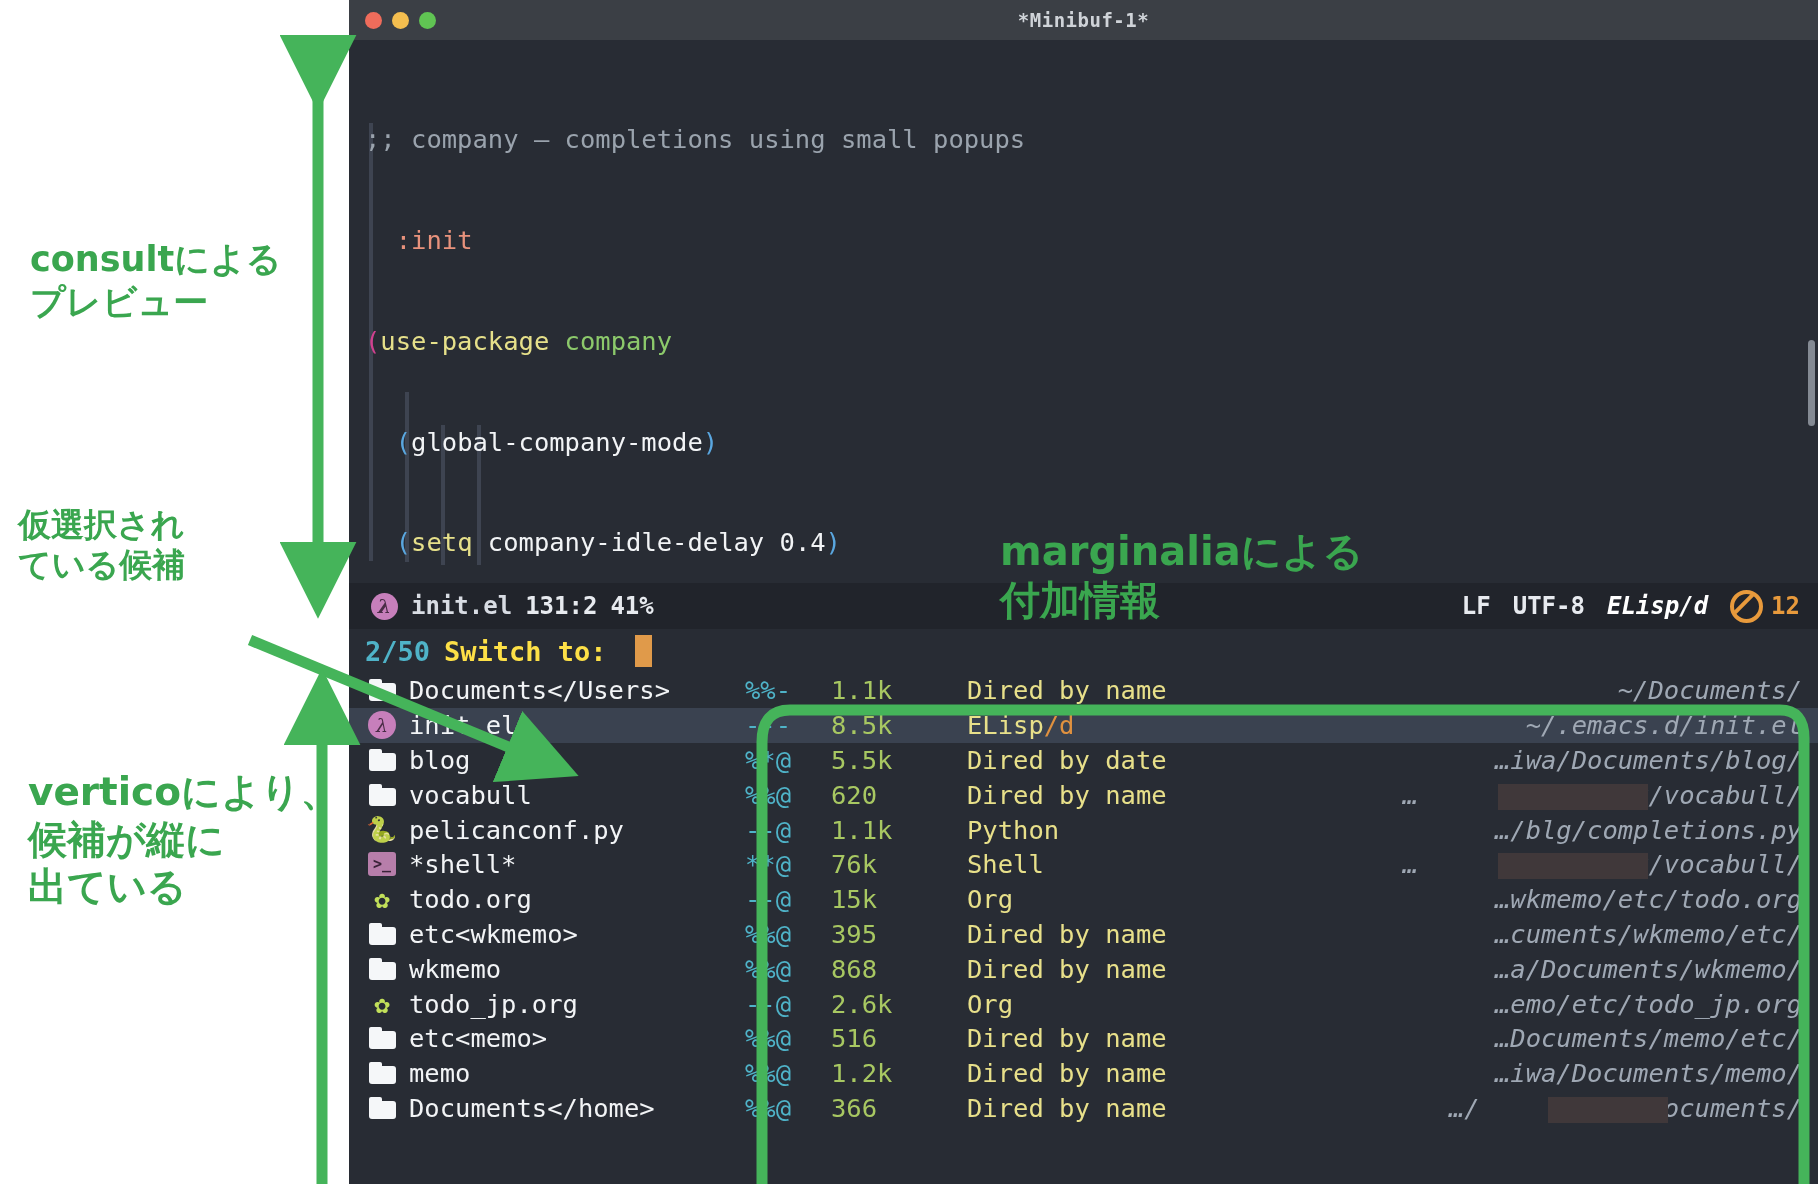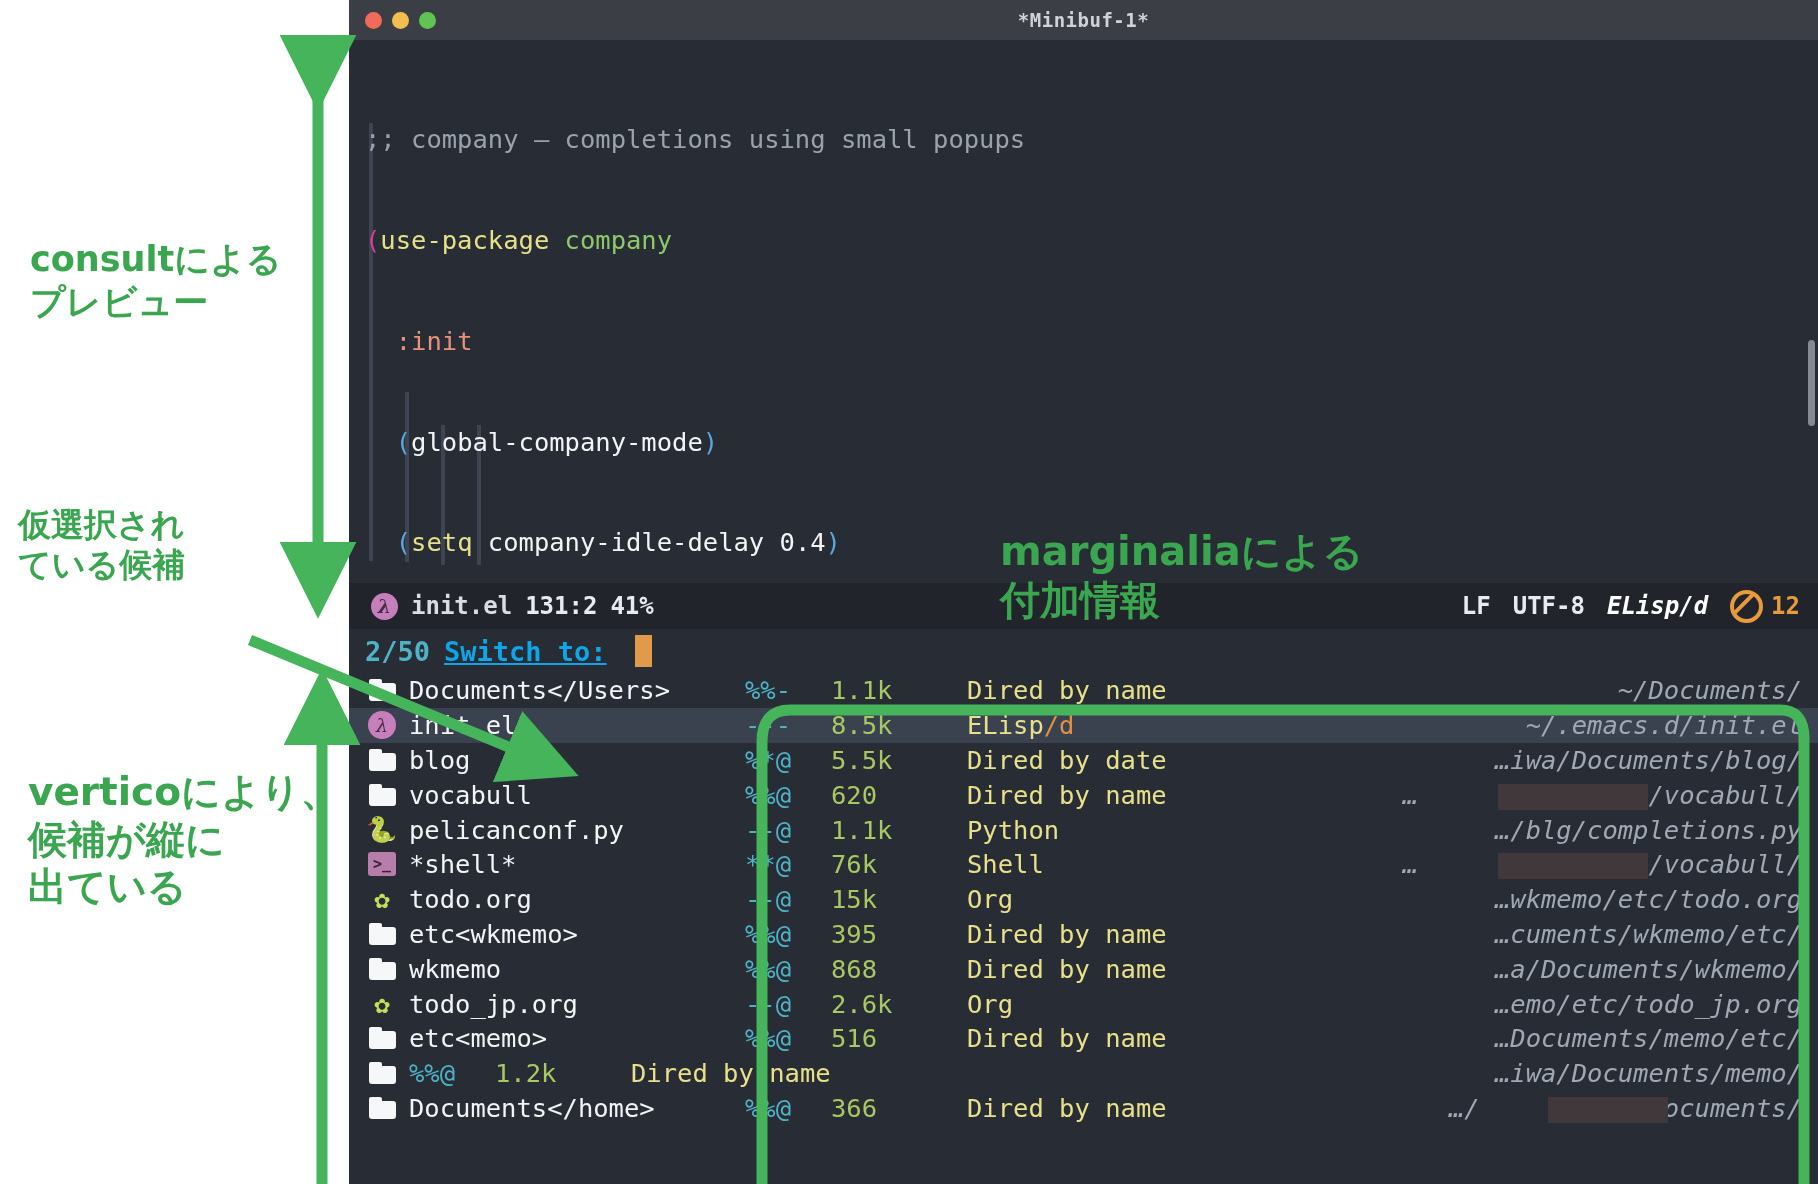--- a/index.html
+++ b/index.html
@@ -77,21 +77,21 @@
   
   .minibuf{
     position:relative;background:#282c34;
     font-family:"DejaVu Sans Mono","Liberation Mono",monospace;
   }
   .prompt-row{
     height:44px;display:flex;align-items:center;gap:14px;padding-left:16px;
     font-size:27px;font-weight:bold;
   }
   .count{color:#4fb3c8;}
-  .prompt-label{color:#0ea5e9;text-decoration:underline;}
+  .prompt-label{color:#fde047;}
   .mini-cursor{width:17px;height:32px;background:#e09a4a;display:inline-block;}
   .group-row{
     height:38px;display:flex;align-items:center;gap:14px;padding-left:56px;
     color:#c3c8d0;font-size:25px;font-style:italic;
   }
   .rule{height:2px;background:#5c6370;flex:0 0 auto;}
   .rule-l{width:56px;}
   .rule-r{flex:1;margin-right:6px;}
   
   .cands{
@@ -169,22 +169,22 @@
   <div class="buffer">
     <div class="fringe"></div>
 
     <div class="ig" style="left:20px;top:83px;height:438px;"></div>
     <div class="ig" style="left:56px;top:352px;height:170px;"></div>
     <div class="ig" style="left:92px;top:385px;height:140px;"></div>
     <div class="ig" style="left:128px;top:385px;height:140px;"></div>
 
     <div class="codelines">
       <div class="ln"><span class="c-comment">;; company — completions using small popups</span></div>
+      <div class="ln"><span class="c-white">  </span><span class="c-salmon">:init</span></div>
       <div class="ln"><span class="c-pink">(</span><span class="c-yellow">use-package</span><span class="c-white"> </span><span class="c-green">company</span></div>
-      <div class="ln"><span class="c-white">  </span><span class="c-salmon">:init</span></div>
       <div class="ln"><span class="c-white">  </span><span class="c-blue">(</span><span class="c-white">global-company-mode</span><span class="c-blue">)</span></div>
       <div class="ln"><span class="c-white">  </span><span class="c-blue">(</span><span class="c-yellow">setq</span><span class="c-white"> company-idle-delay 0.4</span><span class="c-blue">)</span></div>
       
       
       
       
       
       
       
       
@@ -328,20 +328,21 @@
           <span class="name">etc&lt;memo&gt;</span>
           <span class="flags">%%@</span>
           <span class="size">516</span>
           <span class="mode">Dired by name</span>
           <span class="path">…Documents/memo/etc/</span>
         </div>
         <div class="cand">
           <span class="ic">
             <span class="folder"></span>
           </span>
+          <span class="name">memo</span>
           <span class="flags">%%@</span>
           <span class="size">1.2k</span>
           <span class="mode">Dired by name</span>
           <span class="path">…iwa/Documents/memo/</span>
         </div>
         <div class="cand">
           <span class="ic">
             <span class="folder"></span>
           </span>
           <span class="name">Documents&lt;/home&gt;</span>

